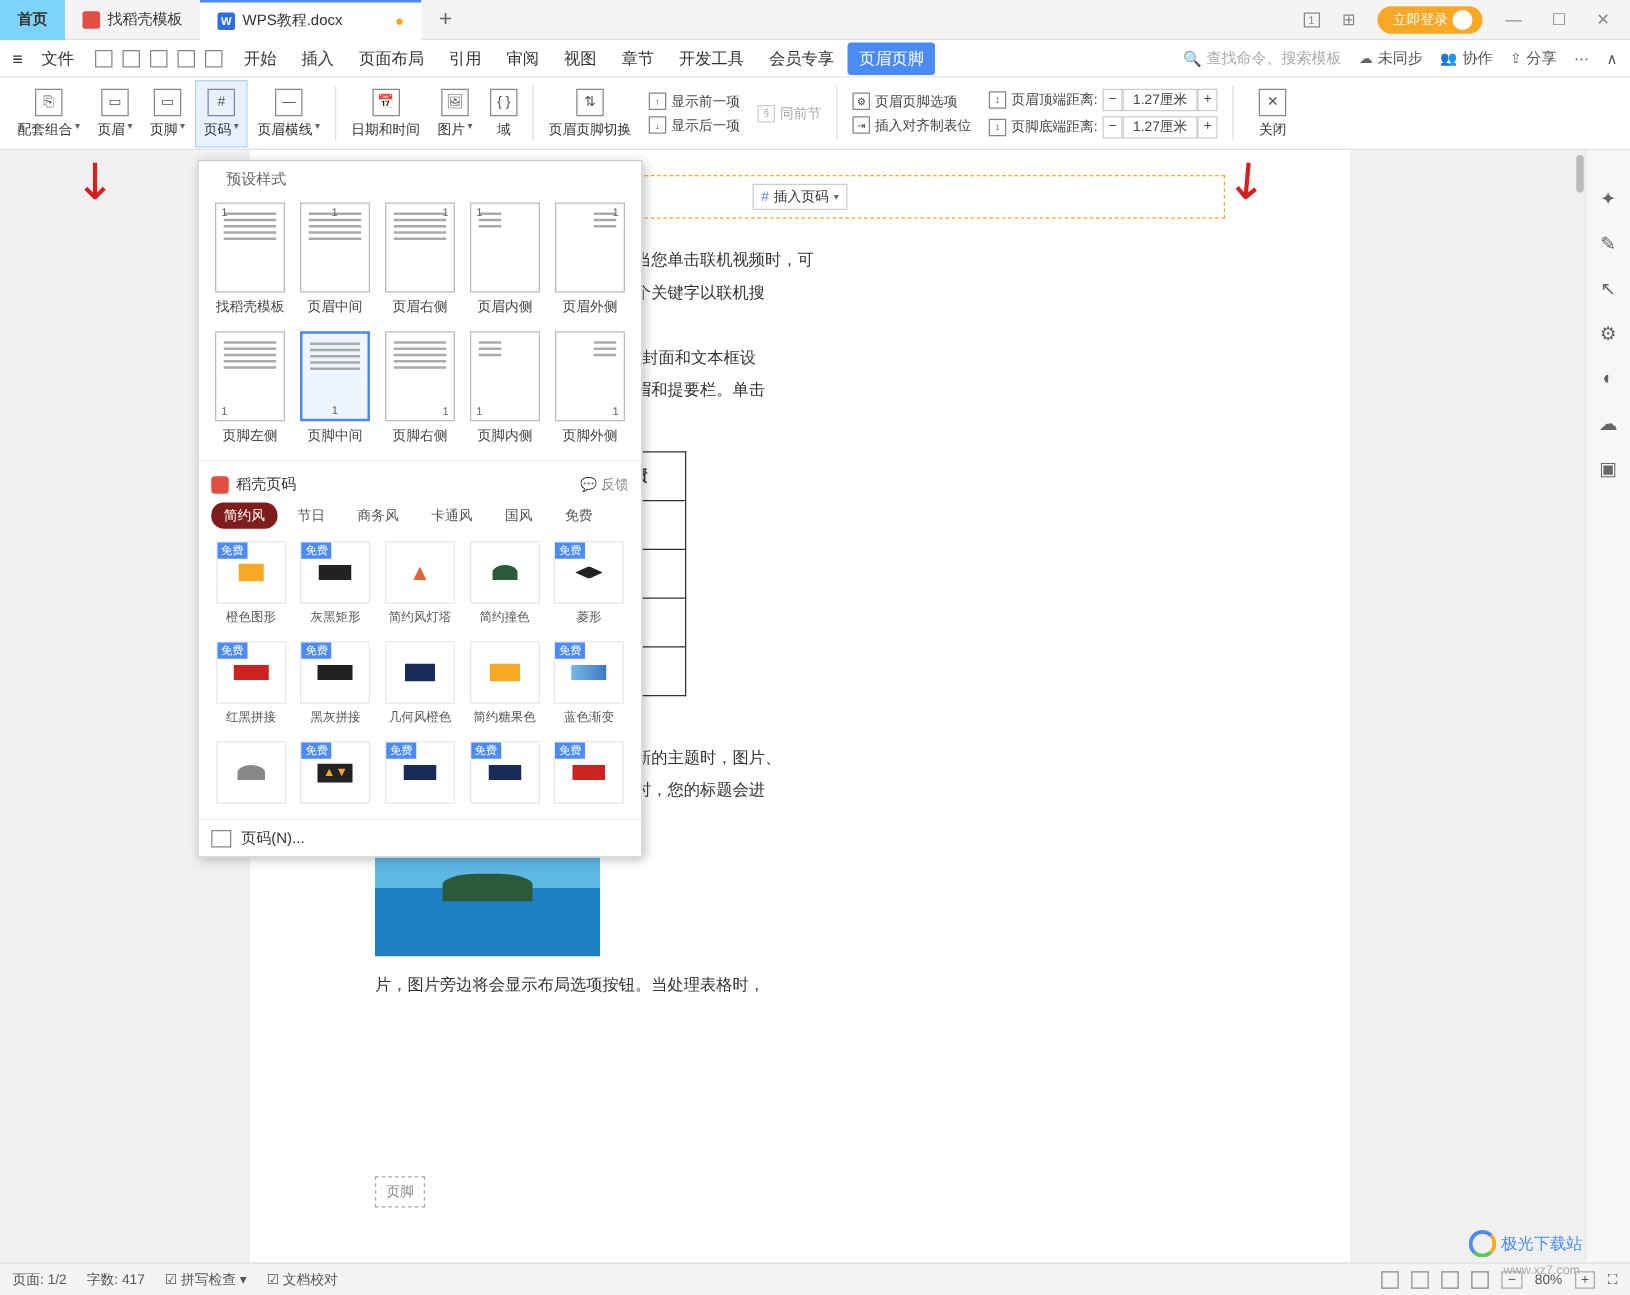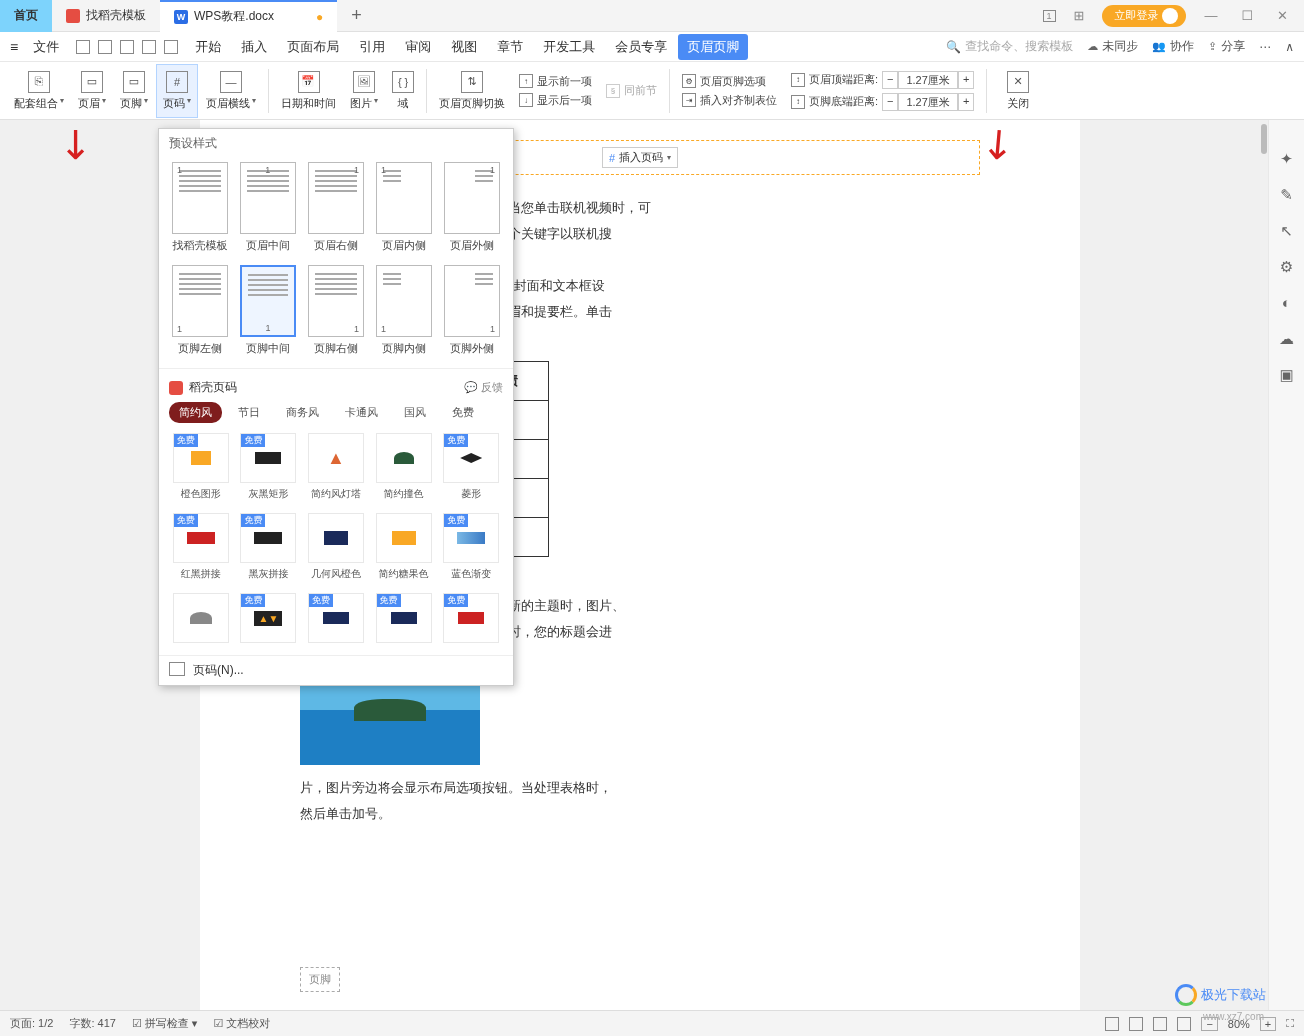--- a/index.html
+++ b/index.html
@@ -41,42 +41,42 @@
 .header-region{border:1px dashed #f9a825;margin:20px 100px 0;padding:6px}
 .doc-body{padding:20px 100px;font-size:13px;line-height:2;color:#333}
 .ins-pn{display:inline-flex;border:1px solid #ccc;padding:2px 6px;gap:4px;font-size:11px;background:#fff;align-items:center}
 table.dtab{border-collapse:collapse;margin:10px 0}
 table.dtab td,table.dtab th{border:1px solid #333;padding:6px 30px;text-align:center;font-size:13px}
 table.dtab td.nb{border:none}
 .seaimg{width:180px;height:110px;background:linear-gradient(to bottom,#5eb8e5 0%,#5eb8e5 50%,#1e7fc4 50%,#1e7fc4 100%);position:relative;margin:10px 0}
 .seaimg::before{content:"";position:absolute;left:30%;top:40%;width:40%;height:20%;background:#2a5a3a;border-radius:40% 40% 0 0}
 .footer-region{border:1px dashed #aaa;margin:120px 100px 0;padding:4px 8px;font-size:11px;color:#888;display:inline-block}
 .dropdown{position:absolute;left:158px;top:128px;width:356px;background:#fff;border:1px solid #ccc;box-shadow:2px 2px 8px rgba(0,0,0,.25);z-index:50;font-size:12px}
-.dd-title{padding:6px 10px;color:#666}
+.dd-title{padding:6px 22px;color:#666}
 .dd-grid{display:grid;grid-template-columns:repeat(5,1fr);gap:6px;padding:4px 10px 8px}
 .dd-cell{text-align:center;cursor:pointer}
 .dd-thumb{width:56px;height:72px;border:1px solid #bbb;background:#fff;margin:0 auto 4px;position:relative;padding:4px}
 .dd-cell.sel .dd-thumb{border:2px solid #4a8bf5;background:#eef5ff}
 .dd-thumb .ln{height:2px;background:#aaa;margin:3px 2px}
 .dd-thumb .num{font-size:9px;color:#666;position:absolute}
 .dd-lbl{font-size:11px;color:#444}
 .dd-divider{border-top:1px solid #eee;margin:4px 0}
 .tpl-head{display:flex;align-items:center;padding:6px 10px;gap:6px}
 .tpl-head .fire{width:14px;height:14px;background:#e54d42;border-radius:3px}
 .tpl-head .fb{margin-left:auto;color:#888;font-size:11px;display:flex;gap:3px;align-items:center}
 .tpl-tabs{display:flex;gap:6px;padding:0 10px 6px;font-size:11px;flex-wrap:wrap}
 .tpl-tab{padding:3px 10px;border-radius:10px;cursor:pointer;color:#555}
 .tpl-tab.on{background:#7f1d1d;color:#fff}
 .tpl-grid{display:grid;grid-template-columns:repeat(5,1fr);gap:4px;padding:4px 10px 8px}
 .tpl-cell{text-align:center;cursor:pointer}
 .tpl-box{width:56px;height:50px;border:1px solid #e8e8e8;margin:0 auto 4px;position:relative;display:flex;align-items:center;justify-content:center;font-size:18px}
 .free-tag{position:absolute;top:0;left:0;background:#4a8bf5;color:#fff;font-size:9px;padding:0 3px}
 .tpl-lbl{font-size:10px;color:#555}
 .dd-footer{border-top:1px solid #eee;padding:6px 10px;display:flex;flex-direction:column;gap:6px}
-.dd-frow{display:flex;gap:8px;cursor:pointer;font-size:12px;color:#333}
+.dd-frow{display:flex;align-items:center;gap:8px;cursor:pointer;font-size:12px;color:#333}
 .dd-frow .fic{width:16px;height:14px;border:1px solid #888}
 .right-rail{position:absolute;right:0;top:120px;width:36px;bottom:26px;background:#f7f7f7;display:flex;flex-direction:column;align-items:center;gap:18px;padding-top:30px;border-left:1px solid #e8e8e8}
 .rr-ico{width:18px;height:18px;color:#666;cursor:pointer;font-size:15px;text-align:center}
 .statusbar{position:absolute;bottom:0;left:0;right:0;height:26px;background:#f4f4f4;border-top:1px solid #ddd;display:flex;align-items:center;padding:0 10px;font-size:11px;color:#555;gap:16px}
 .sb-right{margin-left:auto;display:flex;align-items:center;gap:10px}
 .sb-ico{width:14px;height:14px;border:1px solid #888;cursor:pointer}
 .watermark{position:absolute;right:38px;bottom:30px;font-size:13px;color:#4a8bf5;display:flex;align-items:center;gap:4px}
 .watermark .wlogo{width:22px;height:22px;border:3px solid #4a8bf5;border-radius:50%;border-right-color:#f9a825;border-bottom-color:#5cc85c}
 .wm-sub{position:absolute;right:40px;bottom:14px;font-size:10px;color:#aaa}
 .qat{display:flex;gap:8px;padding:0 6px;align-items:center}
@@ -311,21 +311,20 @@
               <td>赵六</td>
               <td>100</td>
             </tr>
       </tbody>
         </table>
       <br>
       <div><span>文档保持协调。当您单击设计并选择新的主题时，图片、</span></div>
       <div><span>会更改以匹配新的主题。当应用样式时，您的标题会进</span></div>
       <div class="seaimg"></div>
       <div><span>片，图片旁边将会显示布局选项按钮。当处理表格时，</span></div>
-      <div><span>然后单击加号。</span></div>
     </div>
     <div class="footer-region">页脚</div>
   </div>
 </div>
 
 <div class="dropdown">
   <div class="dd-title">预设样式</div>
   <div class="dd-grid">
     <div class="dd-cell">
         <div class="dd-thumb">

